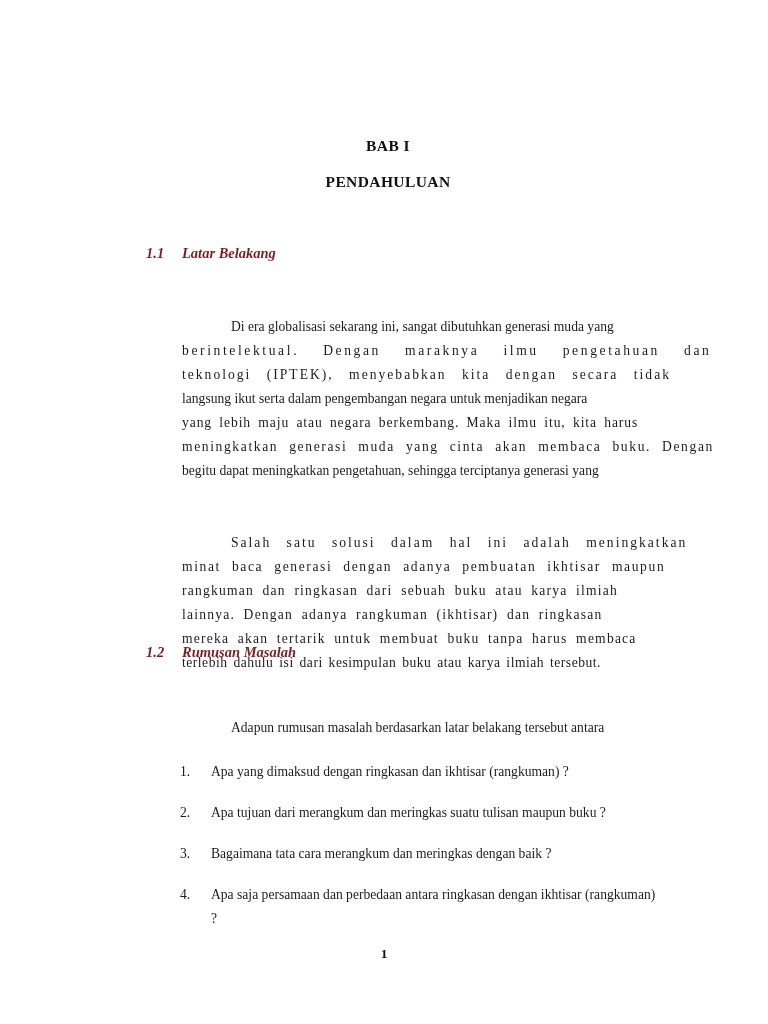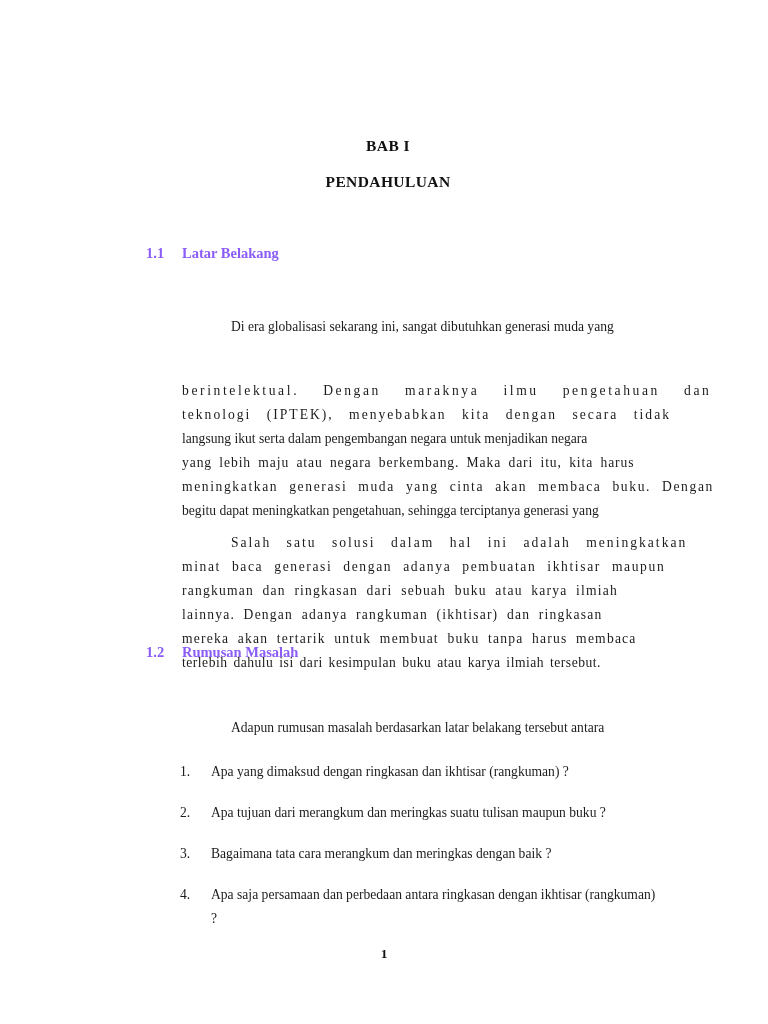--- a/index.html
+++ b/index.html
@@ -29,22 +29,23 @@
     color: #111;
   }
   #bab-heading  { top: 137px; }
   #judul-heading{ top: 173px; }
 
   
   .section-heading {
     position: absolute;
     font-weight: bold;
     font-size: 14.5px;
-    color: #8b5cf6;
+    color: #7f1d1d;
     white-space: nowrap;
+    font-style: italic;
   }
   .section-heading .sec-num {
     display: inline-block;
     width: 36px;
   }
 
   
   .body-block {
     position: absolute;
     left: 182px;
@@ -62,21 +63,21 @@
     height: 24px;
     white-space: nowrap;
     overflow: visible;
   }
   .tline.indent { padding-left: 49px; margin-top: 44px; }
 
   
   .ls0  { letter-spacing: 0px;    word-spacing: 0px; }
   .ls2  { letter-spacing: 1.2px;  word-spacing: 4px; }
   .ls3  { letter-spacing: 2.0px;  word-spacing: 10px; }
-  .ls4  { letter-spacing: 2.6px;  word-spacing: 18px; margin-top: 40px; }
+  .ls4  { letter-spacing: 2.6px;  word-spacing: 18px; }
   .ls5  { letter-spacing: 1.6px;  word-spacing: 6px; }
   .ls6  { letter-spacing: 0.9px;  word-spacing: 3px; }
   .ls7  { letter-spacing: 0.5px;  word-spacing: 2px; }
 
   
   .qlist {
     position: absolute;
     left: 180px;
     width: 480px;
     font-size: 13.6px;
@@ -120,21 +121,21 @@
   <div class="section-heading" style="left:146px; top:245px;">
     <span class="sec-num">1.1</span><span>Latar Belakang</span>
   </div>
 
   <div class="body-block" style="top:271px;">
     <p>
       <span class="tline indent ls0">Di era globalisasi sekarang ini, sangat dibutuhkan generasi muda yang</span>
       <span class="tline ls4">berintelektual. Dengan maraknya ilmu pengetahuan dan</span>
       <span class="tline ls3">teknologi (IPTEK), menyebabkan kita dengan secara tidak</span>
       <span class="tline ls0">langsung ikut serta dalam pengembangan negara untuk menjadikan negara</span>
-      <span class="tline ls6">yang lebih maju atau negara berkembang. Maka dari itu, kita harus</span>
+      <span class="tline ls6">yang lebih maju atau negara berkembang. Maka ilmu itu, kita harus</span>
       <span class="tline ls5">meningkatkan generasi muda yang cinta akan membaca buku. Dengan</span>
       <span class="tline ls0">begitu dapat meningkatkan pengetahuan, sehingga terciptanya generasi yang</span>
     </p>
   </div>
 
   <div class="body-block" style="top:487px;">
     <p>
       <span class="tline indent ls3">Salah satu solusi dalam hal ini adalah meningkatkan</span>
       <span class="tline ls5">minat baca generasi dengan adanya pembuatan ikhtisar maupun</span>
       <span class="tline ls2">rangkuman dan ringkasan dari sebuah buku atau karya ilmiah</span>

